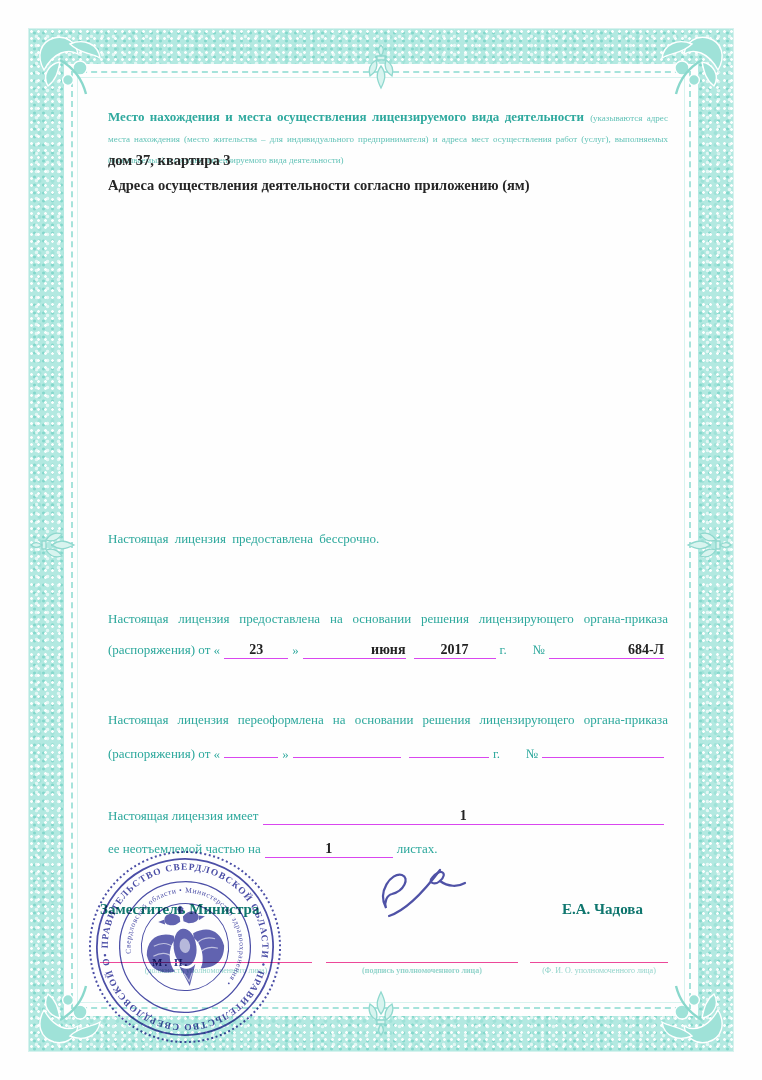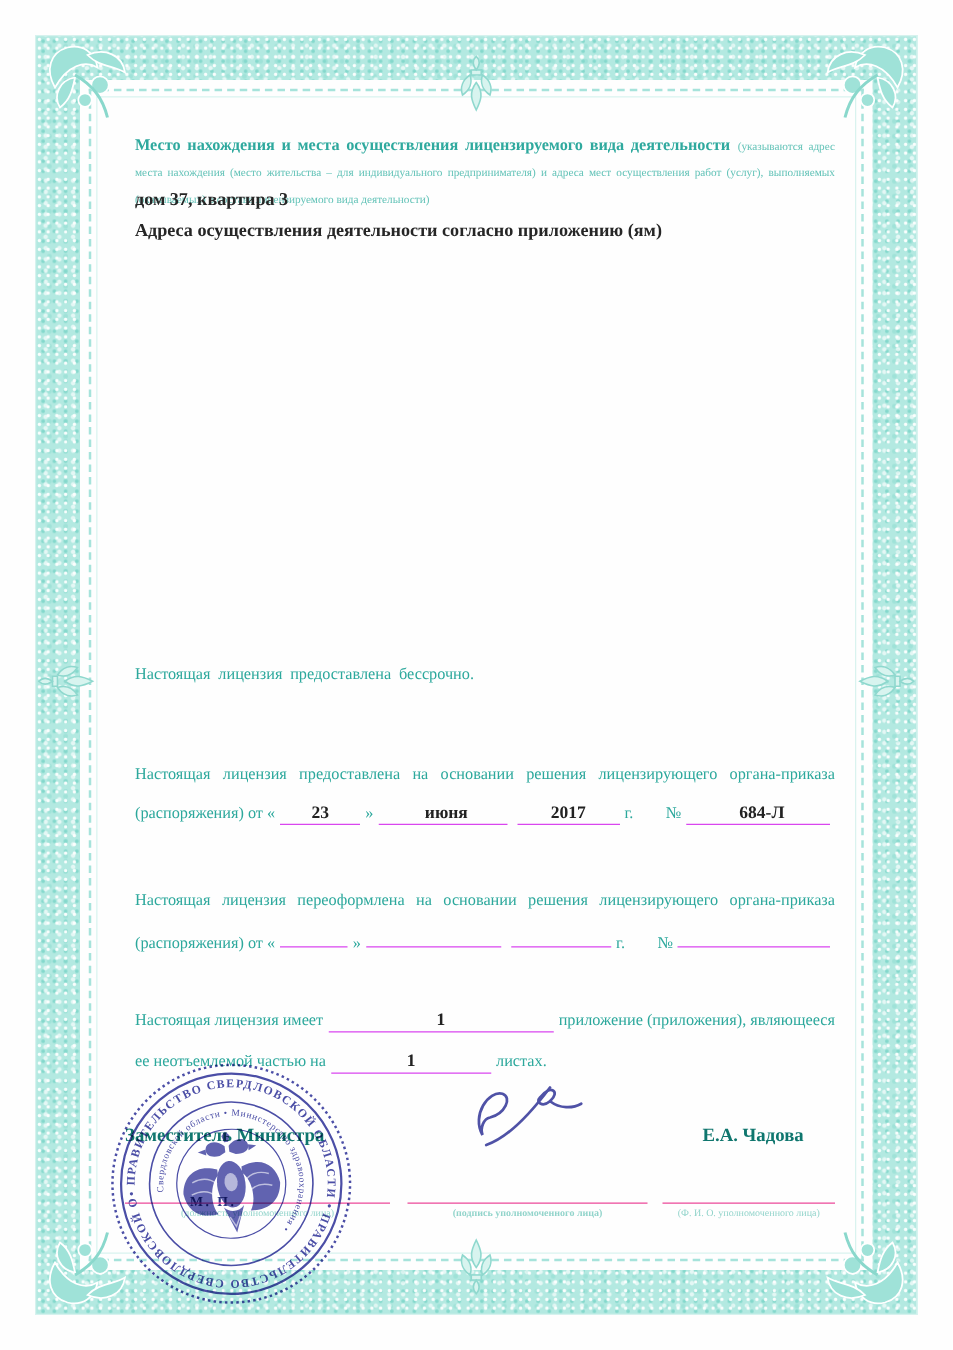--- a/index.html
+++ b/index.html
@@ -33,21 +33,21 @@
   .loc-note{font-size:9px;color:#64c3b8;}
   .loc-para{margin:0;text-align:justify;line-height:1.3;}
   .address{font-size:14.5px;font-weight:bold;color:#262626;line-height:1.32;white-space:nowrap;}
   .activity{font-size:14.5px;font-weight:bold;color:#262626;margin-top:7px;white-space:nowrap;}
   .clause{font-size:13px;color:#2ca89c;font-weight:500;}
   .just{text-align:justify;text-align-last:justify;}
   .wsp{word-spacing:3px;}
   .form-row{display:flex;align-items:baseline;font-size:13px;color:#2ca89c;}
   .blank{border-bottom:1px solid #d946ef;display:inline-block;text-align:center;
          font-size:14px;font-weight:bold;color:#222;margin:0 4px;min-height:15px;}
-  .blank.left{text-align:center;padding-left:6px;}
+  .blank.left{text-align:right;padding-left:6px;}
   .lbl{white-space:nowrap;}
   .gap-no{margin-left:26px;}
   .cap{
     position:absolute;font-size:8px;color:#92d4cb;text-align:center;
     border-top:1px solid #ec4899;padding-top:3px;margin-top:34px;
   }
   .person{position:absolute;font-size:15px;font-weight:bold;color:#0f766e;white-space:nowrap;}
   .mp-mark{position:absolute;font-size:11px;font-weight:bold;letter-spacing:2px;color:#2a3784;}
   
   .stamp{
@@ -179,21 +179,20 @@
     <span class="blank" style="flex:1 1 100px;"></span>
     <span class="blank" style="width:80px;"></span>
     <span class="lbl">г.</span>
     <span class="lbl gap-no">№</span>
     <span class="blank" style="flex:1.4 1 110px;"></span>
   </div>
 
   <div class="content-block form-row" style="top:808px;font-family:Liberation Serif, serif;">
     <span class="lbl">Настоящая лицензия имеет</span>
     <span class="blank" style="flex:1 1 160px;">1</span>
-    <span class="lbl">приложение (приложения), являющееся</span>
   </div>
   <div class="content-block form-row" style="top:841px;">
     <span class="lbl">ее неотъемлемой частью на</span>
     <span class="blank" style="width:128px;">1</span>
     <span class="lbl">листах.</span>
   </div>
 
   <div class="mp-mark" style="left:152px;top:956px;">М. П.</div>
 
   <div class="person" style="left:100px;top:901px;">Заместитель Министра</div>

